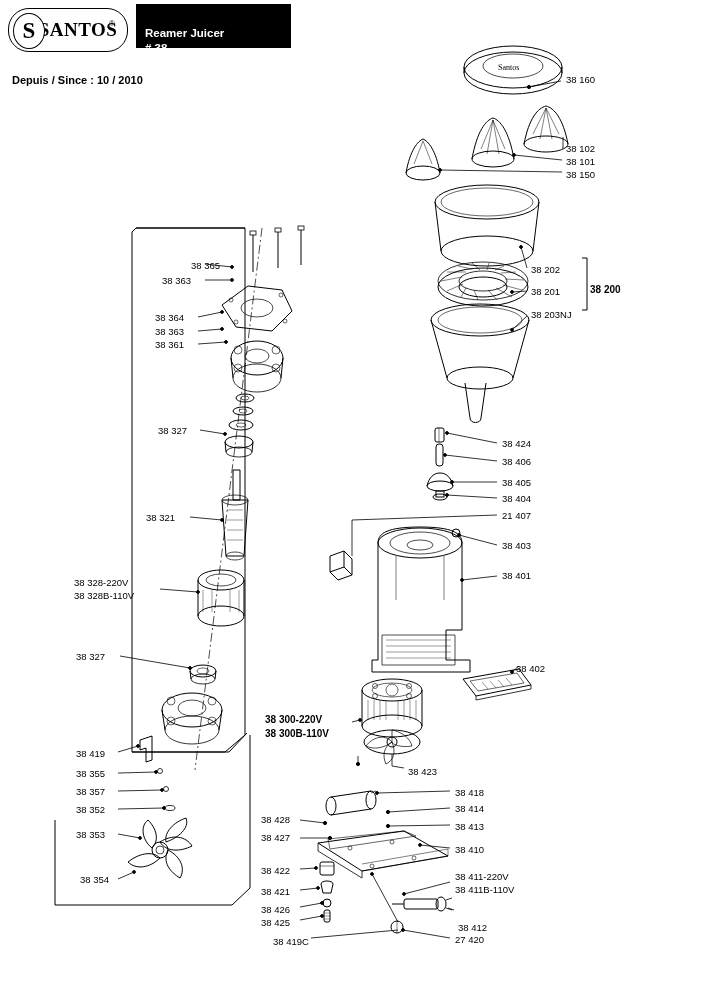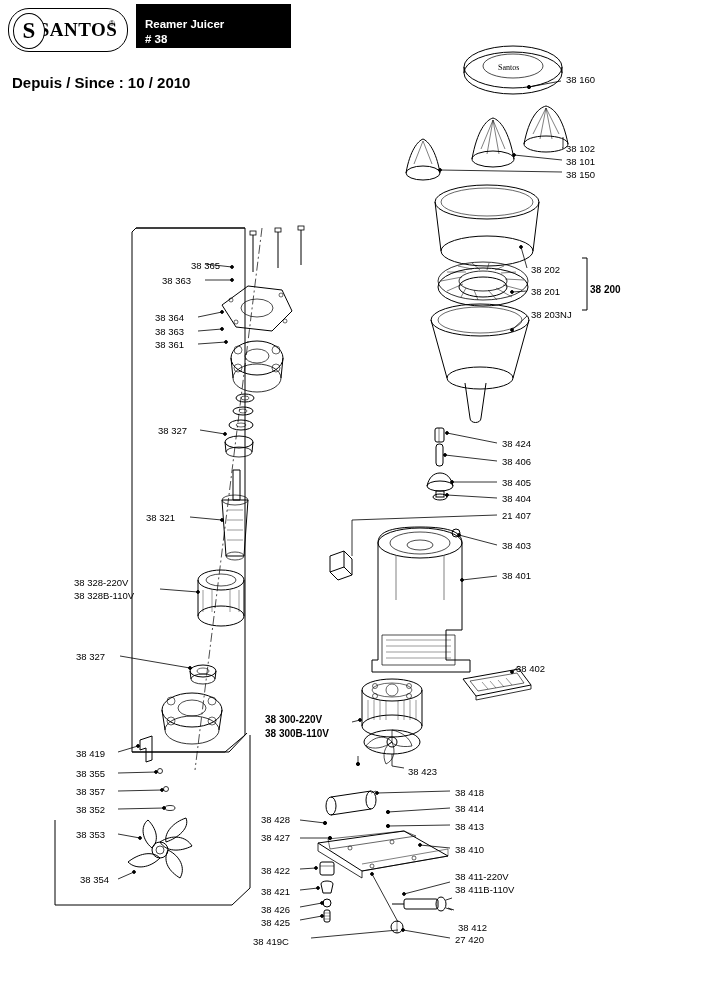--- a/index.html
+++ b/index.html
@@ -27,26 +27,26 @@
     position:absolute;left:4px;top:4px;width:30px;height:34px;
     border:1.6px solid #000;border-radius:50%;
     display:flex;align-items:center;justify-content:center;
     font-family:"Liberation Serif", serif;font-size:23px;font-weight:bold;
     background:#fff;
   }
   .logo-reg{font-size:8px;vertical-align:super;}
   .title-box{
     position:absolute;left:136px;top:4px;width:155px;height:44px;
     background:#000;color:#fff;
-    padding:13px 0 0 9px;box-sizing:border-box;
+    padding:22px 0 0 9px;box-sizing:border-box;
   }
   .title-box div{font-size:11.5px;font-weight:bold;line-height:15px;}
   .since{
     position:absolute;left:12px;top:74px;
-    font-size:15px;font-weight:bold;
+    font-size:11px;font-weight:bold;
   }
 
   
   .lbl{
     position:absolute;
     font-size:9.5px;
     line-height:11px;
     white-space:nowrap;
   }
   .lbl.b{font-weight:bold;font-size:10px;}
@@ -469,19 +469,19 @@
   <div class="lbl" style="left:455px;top:787px;">38 418</div>
   <div class="lbl" style="left:455px;top:803px;">38 414</div>
   <div class="lbl" style="left:455px;top:821px;">38 413</div>
   <div class="lbl" style="left:455px;top:844px;">38 410</div>
   <div class="lbl" style="left:261px;top:814px;">38 428</div>
   <div class="lbl" style="left:261px;top:832px;">38 427</div>
   <div class="lbl" style="left:261px;top:865px;">38 422</div>
   <div class="lbl" style="left:261px;top:886px;">38 421</div>
   <div class="lbl" style="left:261px;top:904px;">38 426</div>
   <div class="lbl" style="left:261px;top:917px;">38 425</div>
-  <div class="lbl" style="left:253px;top:936px;">38 419C</div>
+  <div class="lbl" style="left:273px;top:936px;">38 419C</div>
   <div class="lbl" style="left:455px;top:871px;">38 411-220V</div>
   <div class="lbl" style="left:455px;top:884px;">38 411B-110V</div>
   <div class="lbl" style="left:458px;top:906px;margin-top:16px;">38 412</div>
   <div class="lbl" style="left:455px;top:934px;">27 420</div>
 
 </div>
 
 </body></html>

